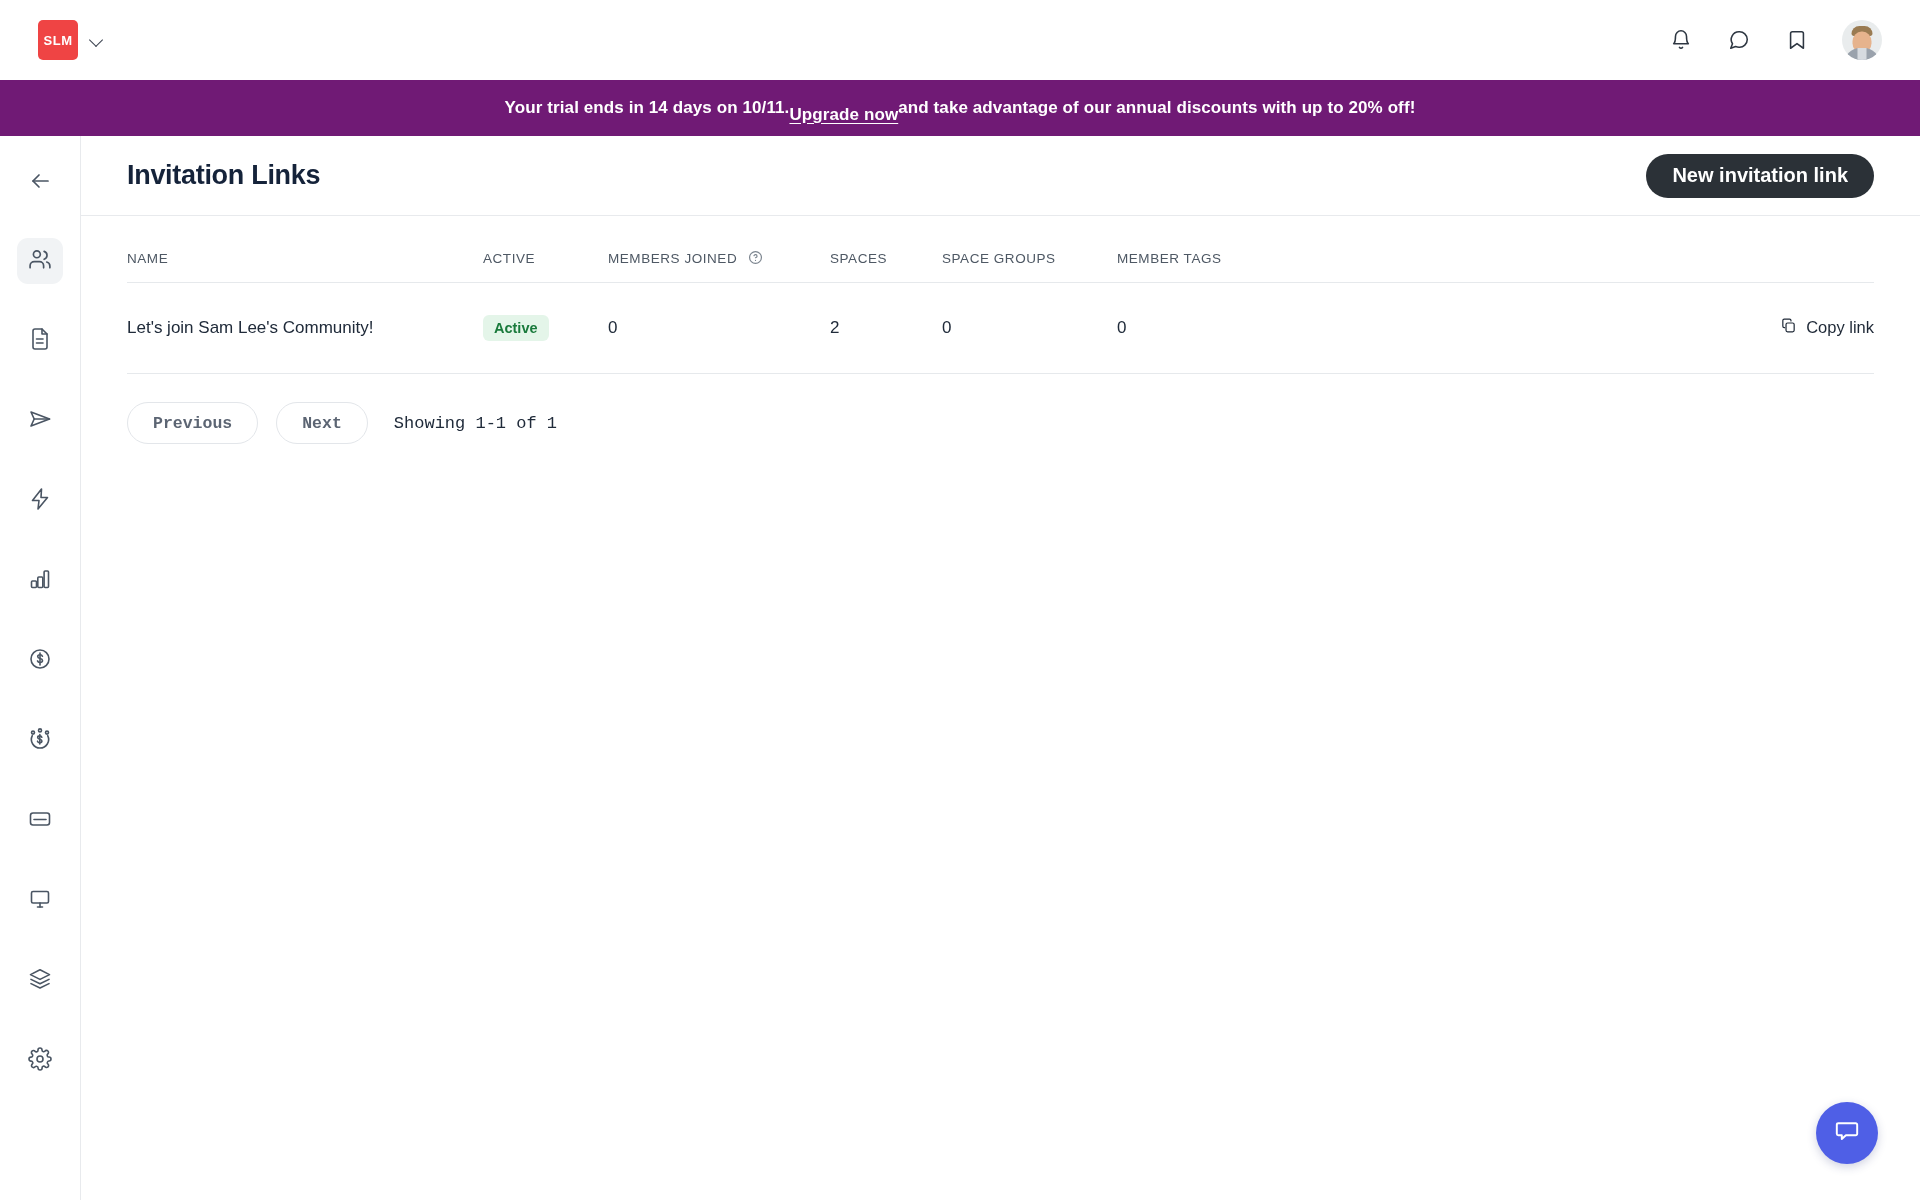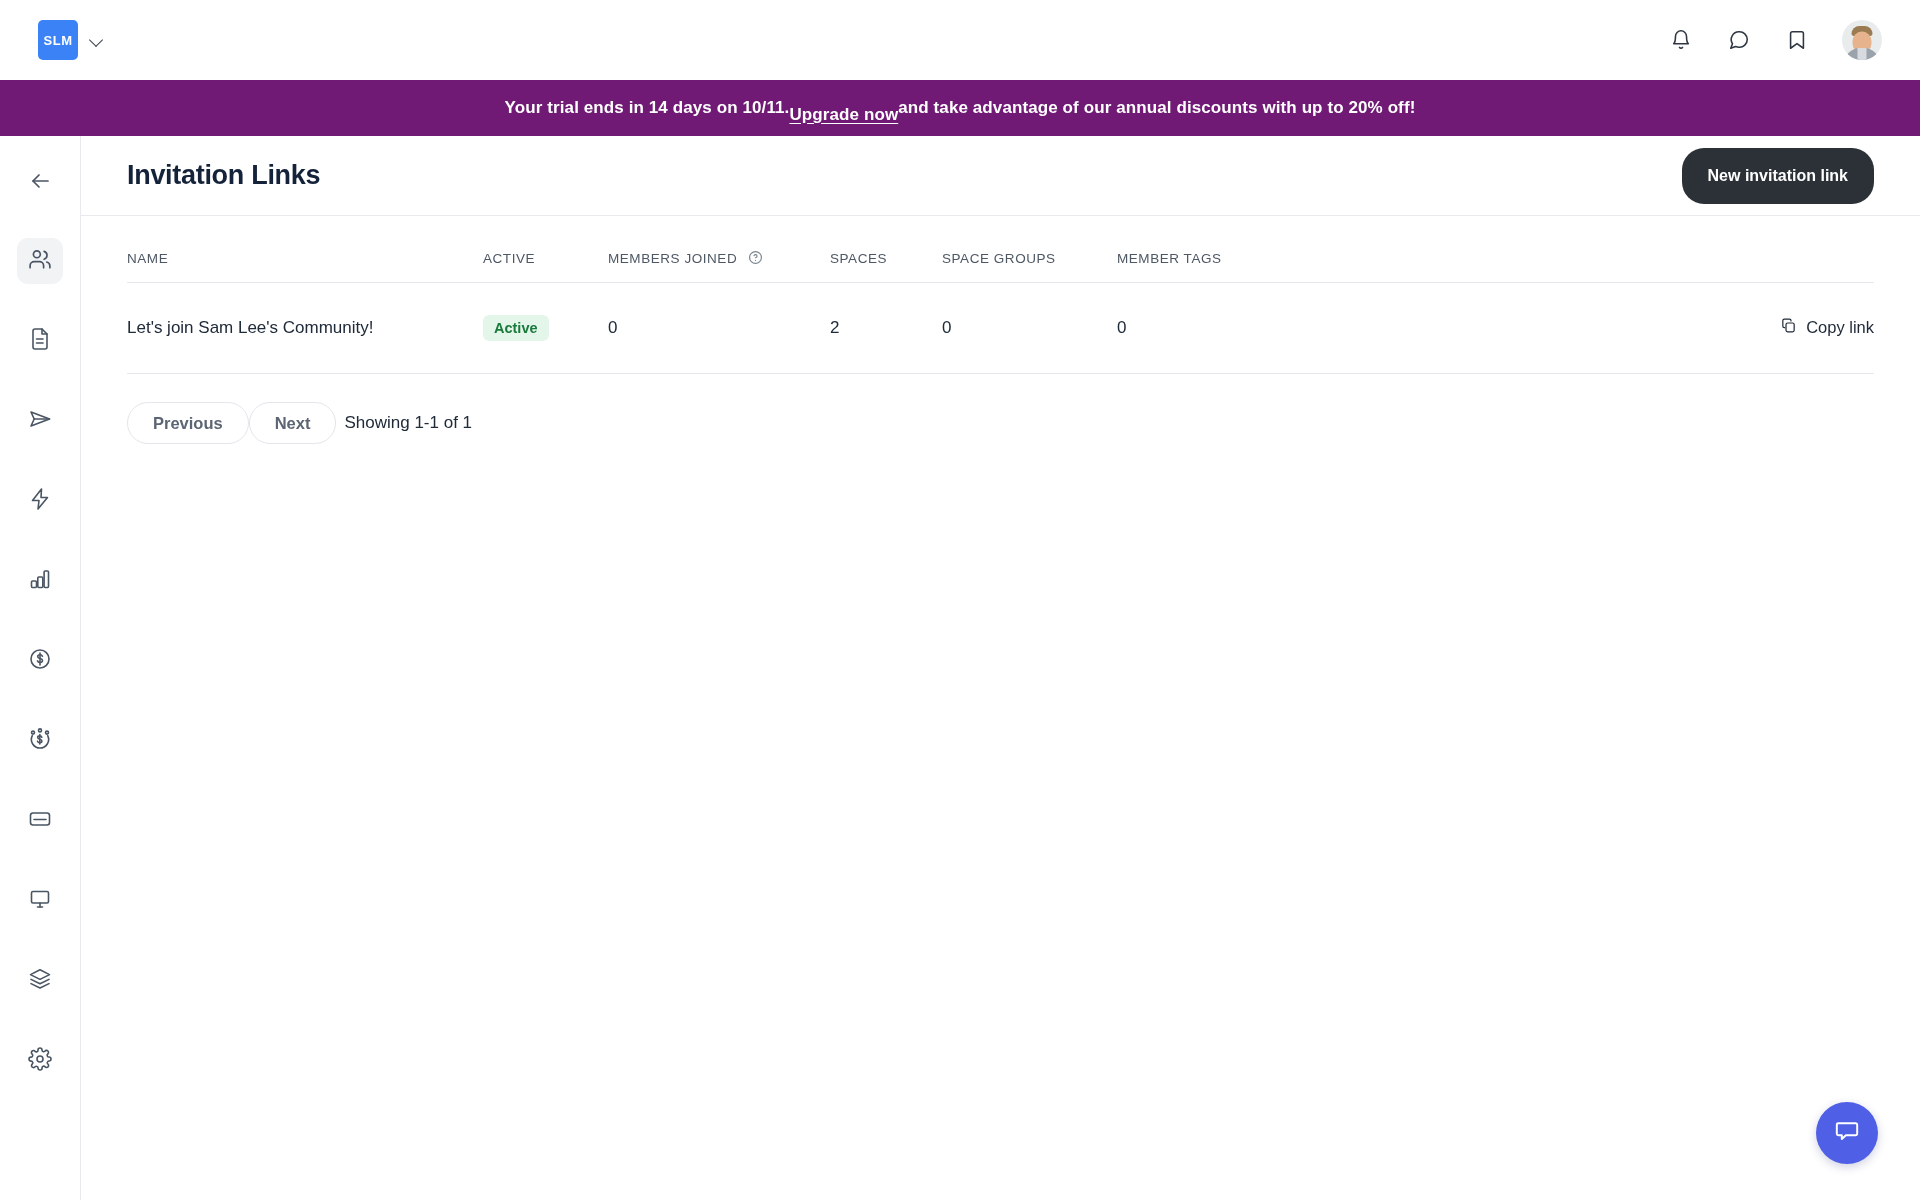--- a/index.html
+++ b/index.html
@@ -16,21 +16,21 @@
     position: relative;
     height: 80px;
     background: #ffffff;
     display: flex;
     align-items: center;
     padding: 0 38px;
   }
   .brand { display: flex; align-items: center; gap: 12px; }
   .brand-logo {
     width: 40px; height: 40px;
-    background: #3b82f6;
+    background: #ef4444;
     border-radius: 5px;
     display: flex; align-items: center; justify-content: center;
     color: #ffffff;
     font-size: 13px; font-weight: 700; letter-spacing: .5px;
   }
   .chev-down {
     width: 14px; height: 14px;
     position: relative;
   }
   .chev-down::before {
@@ -191,24 +191,24 @@
   .main-head h2 {
     font-size: 27px; font-weight: 700;
     color: #15233a; letter-spacing: -.3px;
   }
   .btn-primary {
     margin-left: auto;
     background: #2b3137;
     color: #fff;
     border: none;
     border-radius: 22px;
-    height: 56px;
+    height: 44px;
     padding: 0 26px;
     font-family: inherit;
-    font-size: 16px; font-weight: 700;
+    font-size: 20px; font-weight: 700;
     cursor: pointer;
   }
   .main-body { padding: 34px 46px 0 46px; }
   .count-title {
     font-size: 19px; font-weight: 700;
     color: #17243a;
     margin-bottom: 28px;
   }
 
   
@@ -253,22 +253,23 @@
   .copy-link {
     display: inline-flex; align-items: center; gap: 9px;
     font-size: 16.5px;
     color: #1f2937;
     cursor: pointer;
     justify-content: flex-end;
   }
 
   
   .pager {
-    display: flex; align-items: center; gap: 0;
+    display: flex; align-items: center; gap: 18px;
     margin-top: 28px;
+    font-family: Liberation Mono, monospace;
   }
   .pager-btn {
     border: 1px solid #e3e6ea;
     background: #fff;
     border-radius: 21px;
     height: 42px;
     padding: 0 25px;
     font-family: inherit;
     font-size: 16.5px;
     font-weight: 700;

